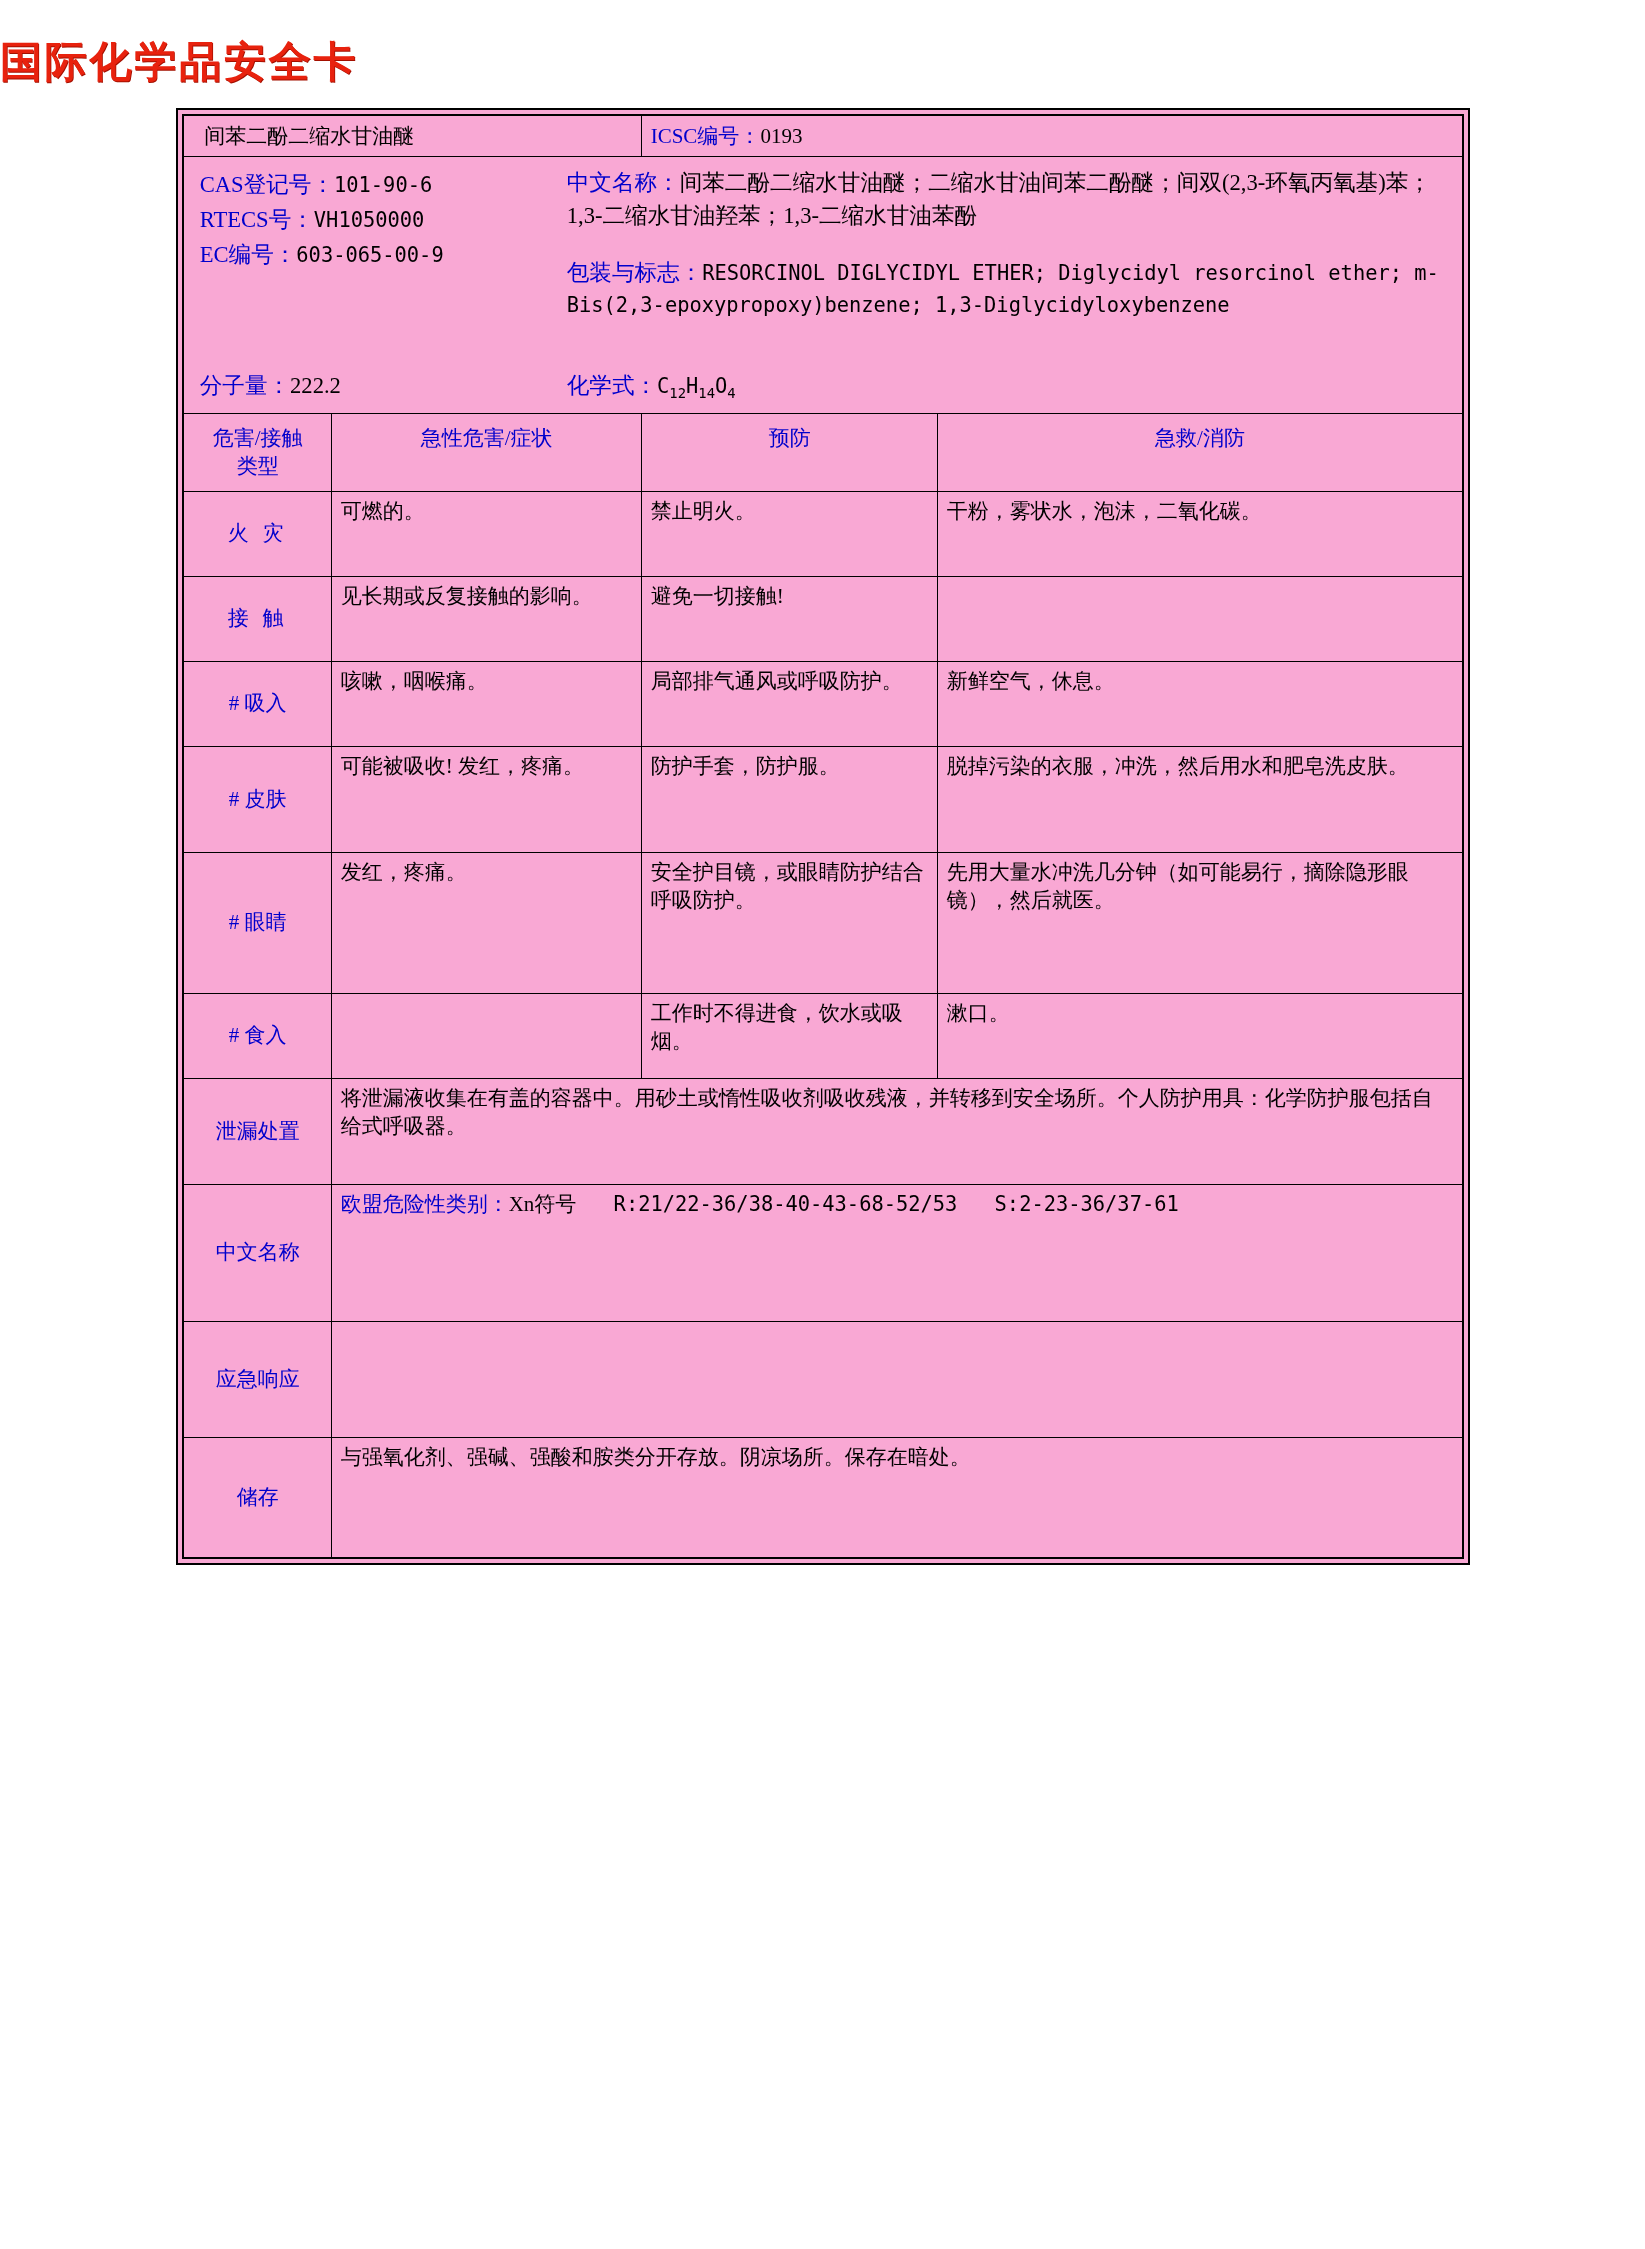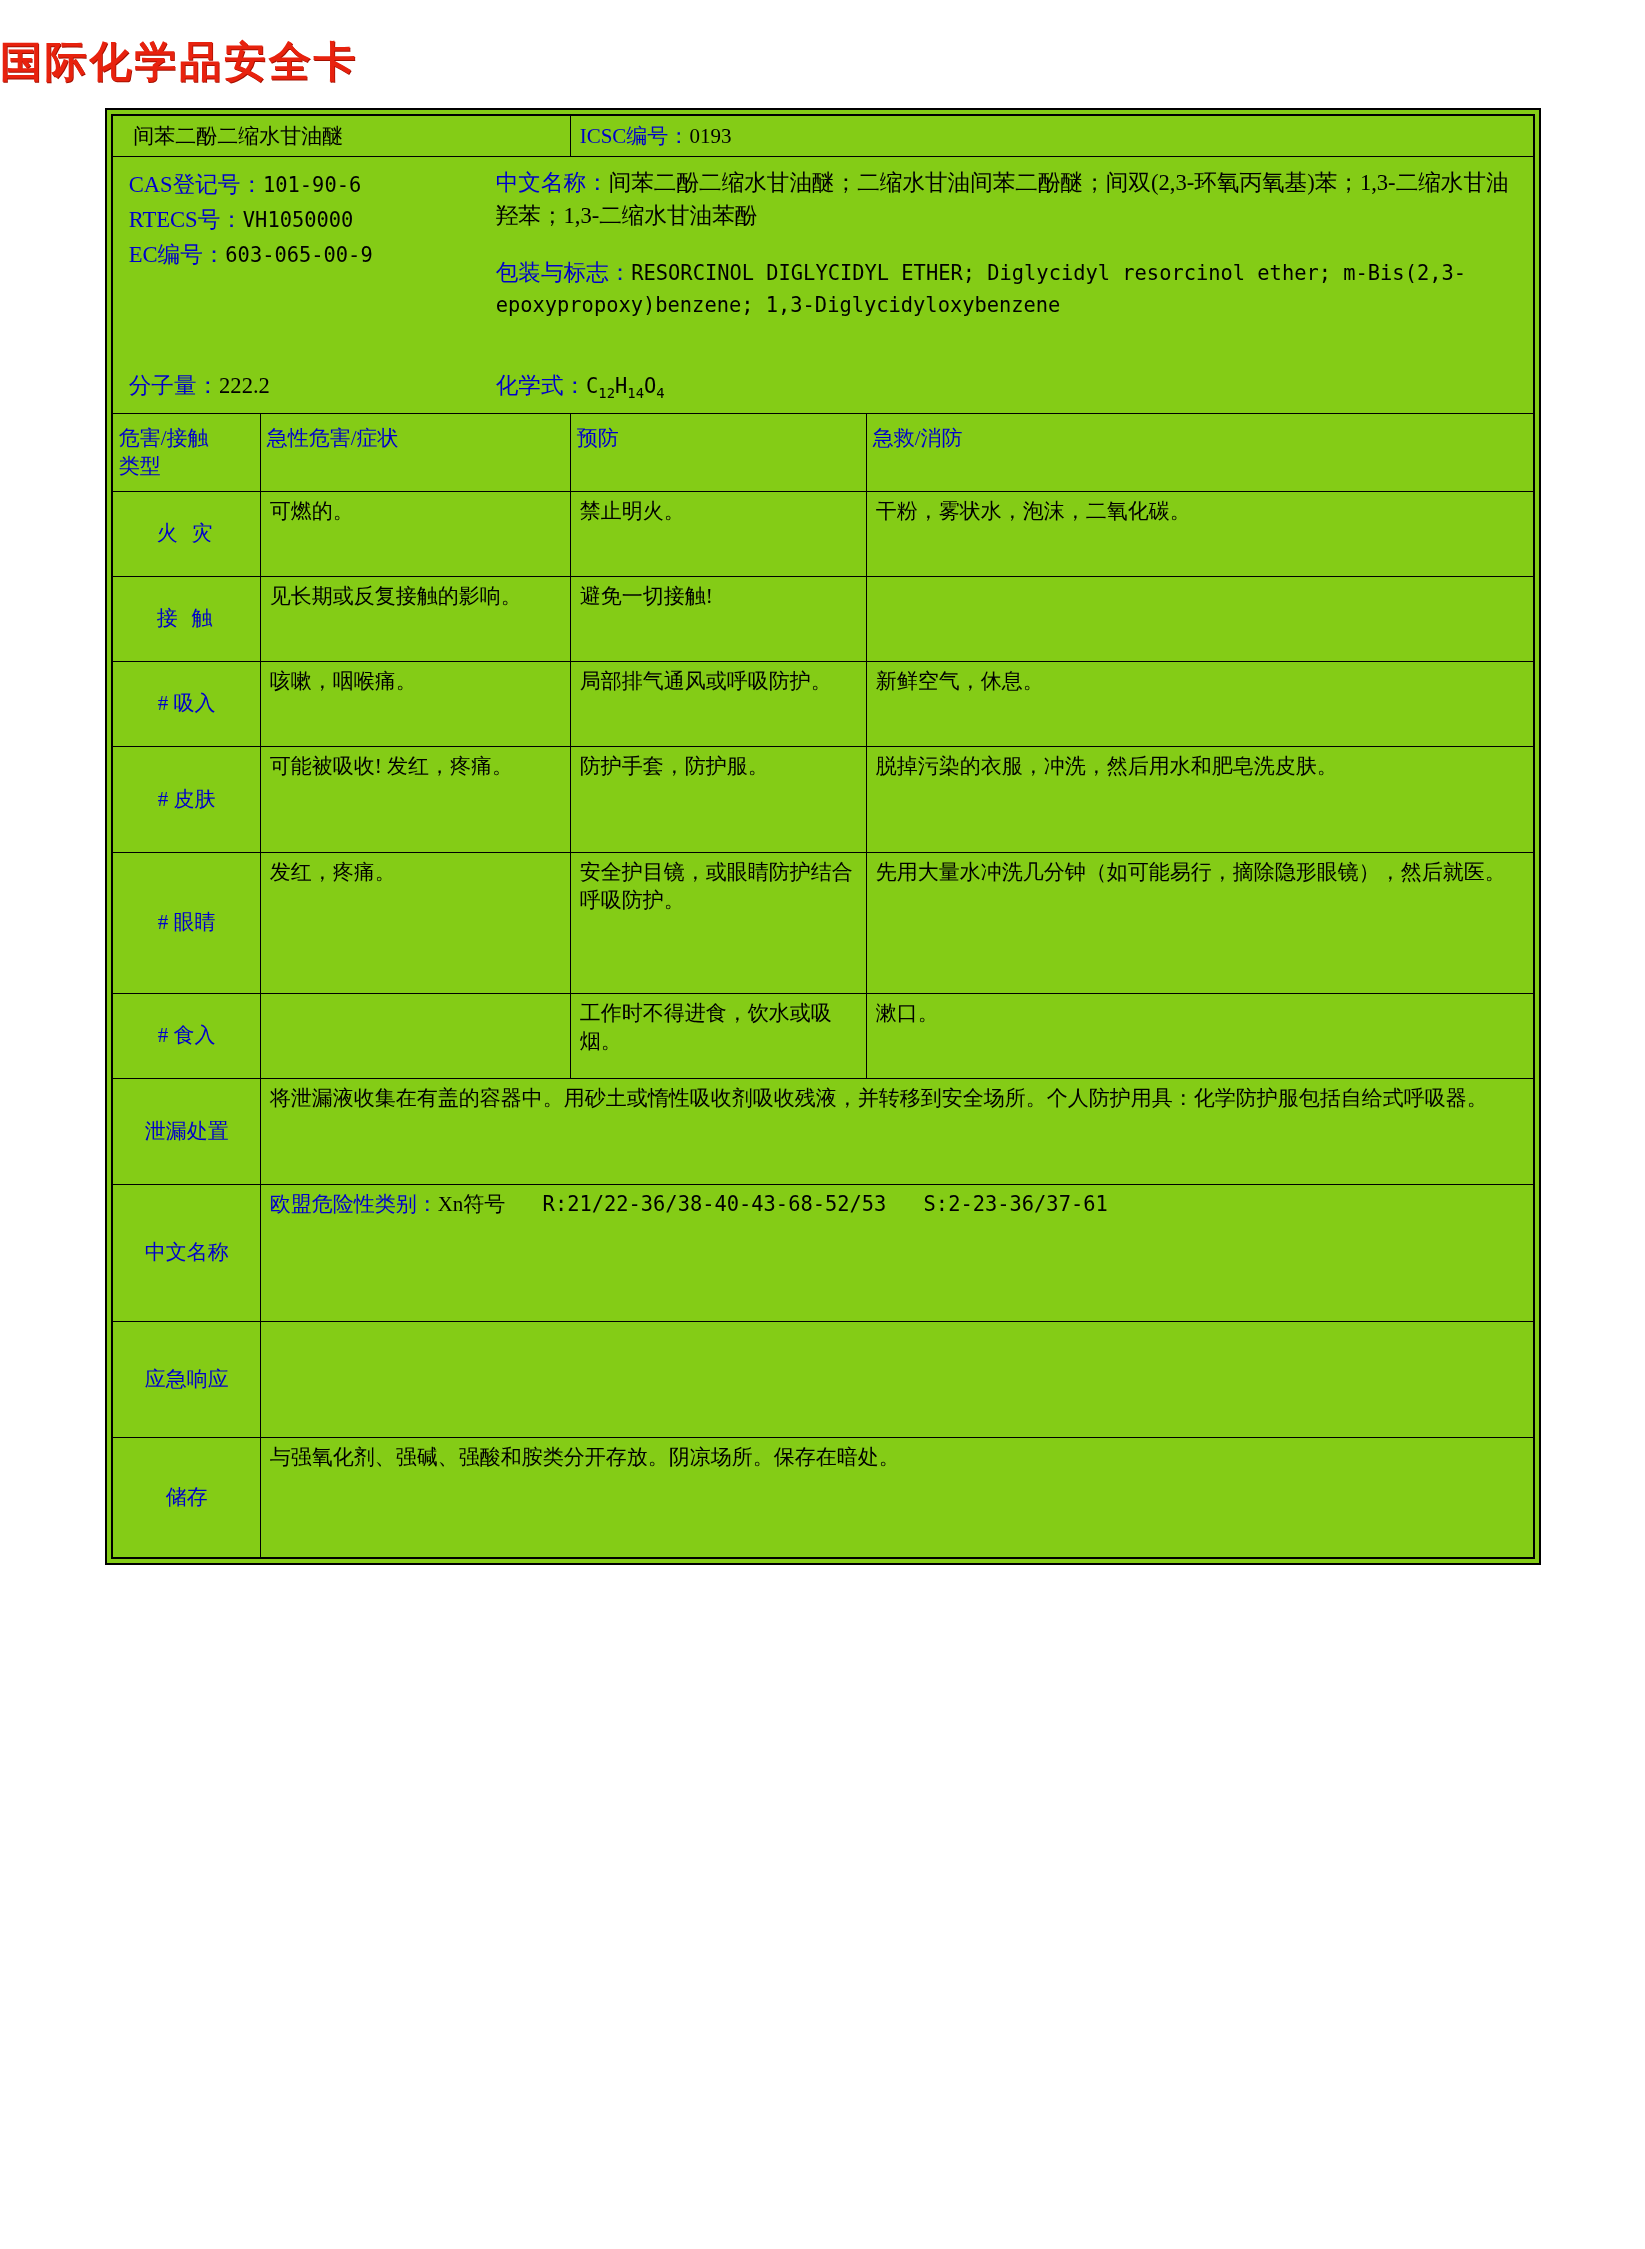--- a/index.html
+++ b/index.html
@@ -24,24 +24,24 @@
     color: #e8220e;
     font-family: "DejaVu Sans", "Liberation Sans", sans-serif;
     font-weight: bold;
     font-size: 42px;
     letter-spacing: 2.8px;
     margin: 34px 0 18.3px 0;
     text-shadow: 0.7px 0.7px 0 #a31000;
   }
   .card {
     margin: 0 auto;
-    width: 1436px;
+    width: 1294px;
     border: 2.8px solid #000;
     box-sizing: border-box;
-    background: #84cc16;
+    background: #f9a8d4;
   }
   .inner {
     border: 1.4px solid #000;
     margin: 4.2px;
     box-sizing: border-box;
   }
   table.main {
     width: 100%;
     border-collapse: collapse;
     table-layout: fixed;
@@ -102,20 +102,21 @@
   .formula-row .mw {
     width: 367px;
     flex: 0 0 367px;
   }
   sub {
     font-size: 0.68em;
     vertical-align: sub;
   }
   
   .colhdr td {
+    text-align: center;
     color: #0000cc;
     font-size: 24px;
     padding: 10px 5.6px !important;
     vertical-align: middle;
   }
   .rowlabel {
     text-align: center;
     color: #0000cc;
     font-size: 24px;
     vertical-align: middle !important;

